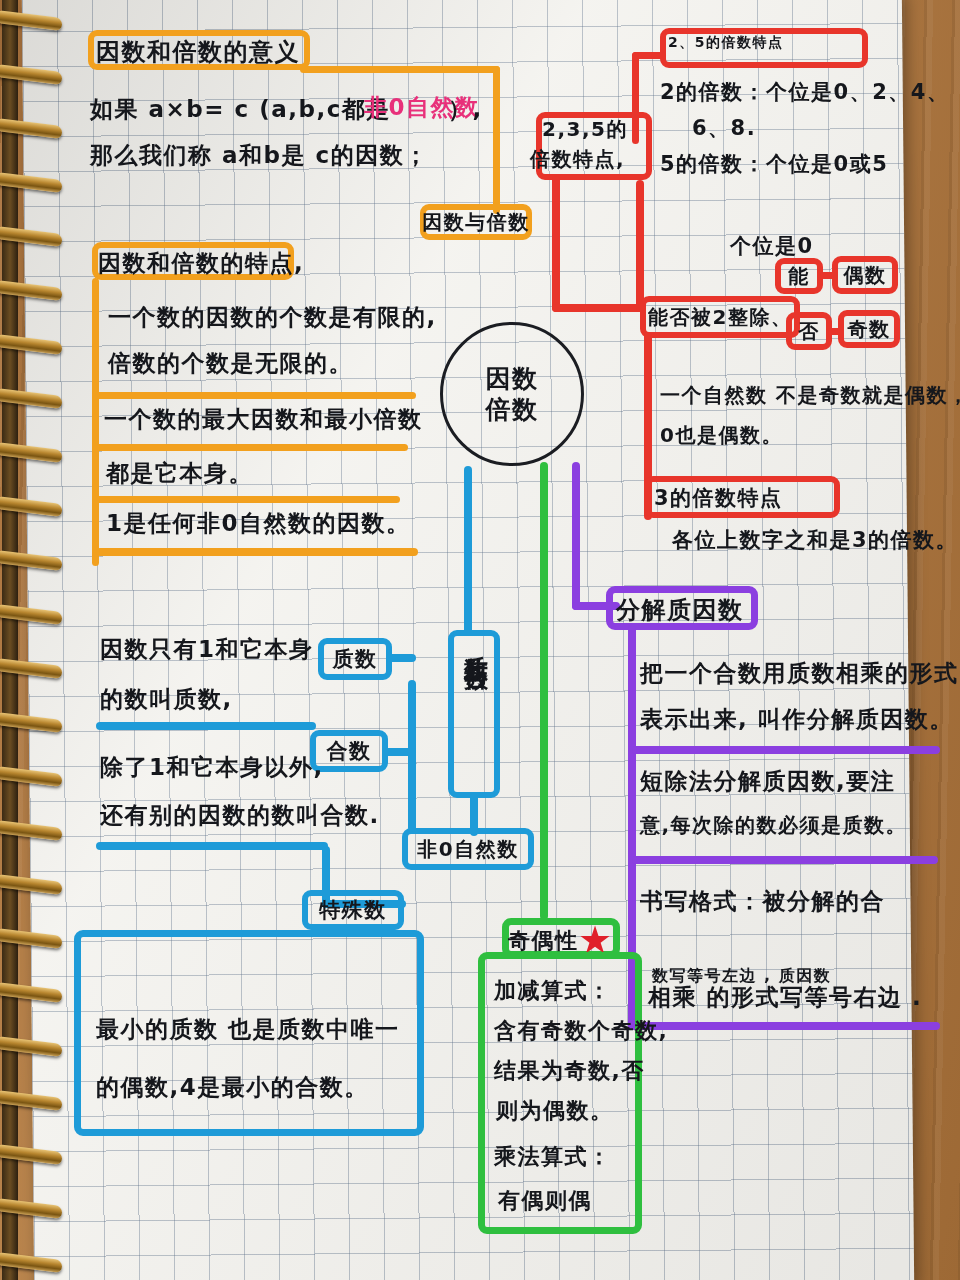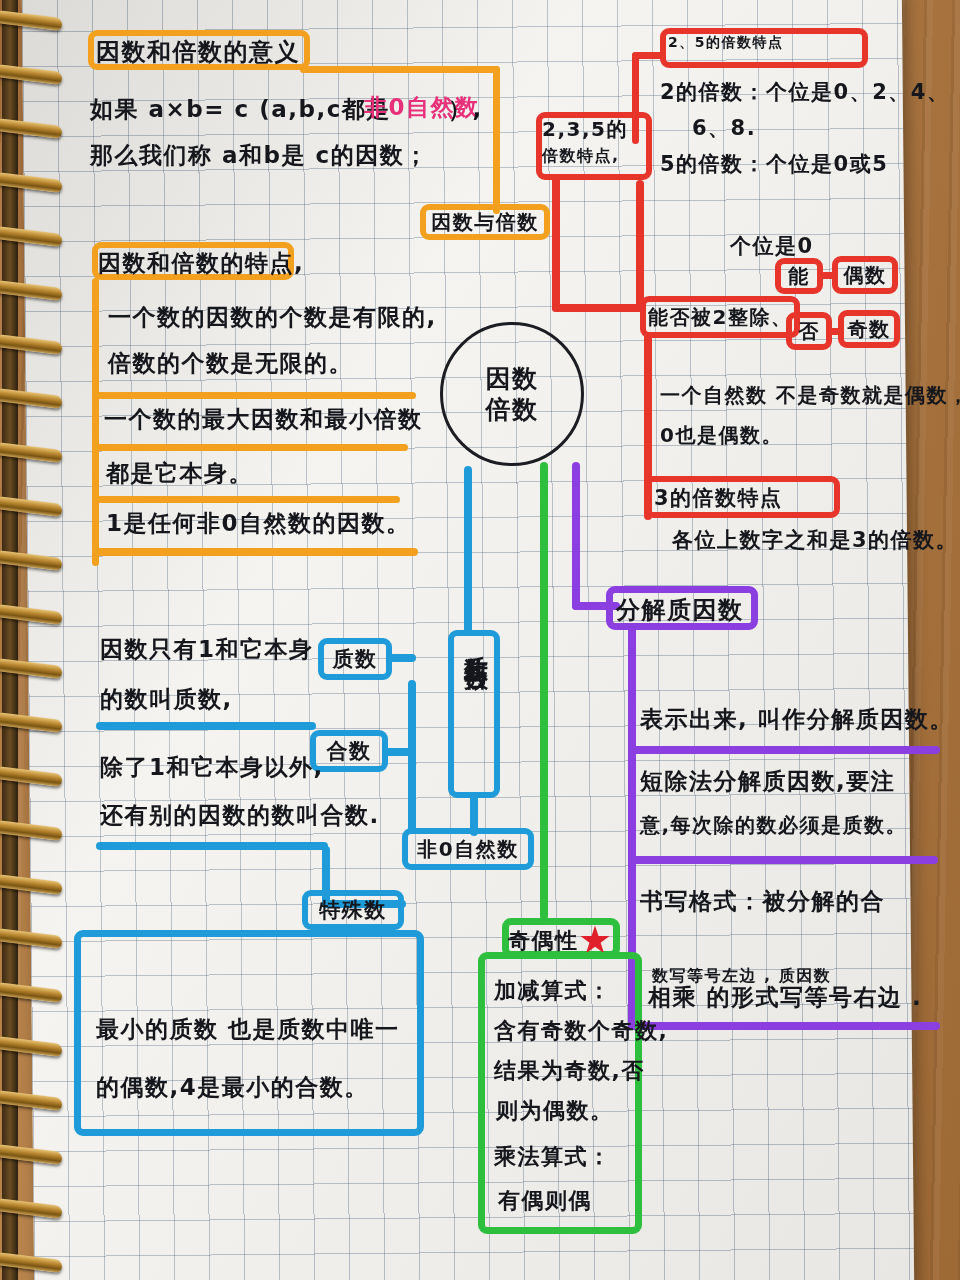--- a/index.html
+++ b/index.html
@@ -141,21 +141,21 @@
     <div class="blk" style="left:96px; top:36px; font-size:24px;">因数和倍数的意义</div>
 
     <div class="bar" style="left:300px; top:66px; width:200px; height:7px; background:#F2A01E;"></div>
     <div class="bar" style="left:493px; top:66px; width:7px; height:148px; background:#F2A01E;"></div>
 
     <div class="blk" style="left:90px; top:94px; font-size:23px;">如果 a×b= c (a,b,c都是</div>
     <div class="blk" style="left:364px; top:92px; font-size:23px; color:#E8307A;">非0自然数</div>
     <div class="blk" style="left:448px; top:94px; font-size:23px;">）,</div>
     <div class="blk" style="left:90px; top:140px; font-size:23px;">那么我们称 a和b是 c的因数；</div>
 
-    <div class="cap" style="left:420px; top:204px; width:130px; height:36px; border-width:6px; border-color:#F2A01E; font-size:20px;">因数与倍数</div>
+    <div class="cap" style="left:420px; top:204px; width:112px; height:36px; border-width:6px; border-color:#F2A01E; font-size:20px;">因数与倍数</div>
 
     <div class="box" style="left:92px; top:242px; width:202px; height:38px; border-width:6px; border-color:#F2A01E;"></div>
     <div class="blk" style="left:98px; top:248px; font-size:23px;">因数和倍数的特点,</div>
 
     <div class="bar" style="left:92px; top:278px; width:7px; height:288px; background:#F2A01E;"></div>
 
     <div class="blk" style="left:108px; top:302px; font-size:23px;">一个数的因数的个数是有限的,</div>
     <div class="blk" style="left:108px; top:348px; font-size:23px;">倍数的个数是无限的。</div>
     <div class="bar" style="left:96px; top:392px; width:320px; height:7px; background:#F2A01E;"></div>
     <div class="blk" style="left:104px; top:404px; font-size:23px;">一个数的最大因数和最小倍数</div>
@@ -166,21 +166,21 @@
     <div class="bar" style="left:96px; top:548px; width:322px; height:8px; background:#F2A01E;"></div>
 
     <div class="box" style="left:660px; top:28px; width:208px; height:40px; border-width:6px; border-color:#E8352B;"></div>
     <div class="blk" style="left:668px; top:34px; font-size:14px;">2、5的倍数特点</div>
 
     <div class="bar" style="left:632px; top:52px; width:34px; height:7px; background:#E8352B;"></div>
     <div class="bar" style="left:632px; top:52px; width:7px; height:92px; background:#E8352B;"></div>
 
     <div class="box" style="left:536px; top:112px; width:116px; height:68px; border-width:6px; border-color:#E8352B;"></div>
     <div class="blk" style="left:542px; top:116px; font-size:20px;">2,3,5的</div>
-    <div class="blk" style="left:542px; top:146px; font-size:16px;">倍数特点,</div>
+    <div class="blk" style="left:530px; top:146px; font-size:20px;">倍数特点,</div>
 
     <div class="bar" style="left:552px; top:176px; width:8px; height:136px; background:#E8352B;"></div>
     <div class="bar" style="left:552px; top:304px; width:92px; height:8px; background:#E8352B;"></div>
     <div class="bar" style="left:636px; top:180px; width:8px; height:132px; background:#E8352B;"></div>
 
     <div class="blk" style="left:660px; top:78px; font-size:21px;">2的倍数：个位是0、2、4、</div>
     <div class="blk" style="left:692px; top:114px; font-size:21px;">6、8.</div>
     <div class="blk" style="left:660px; top:150px; font-size:21px;">5的倍数：个位是0或5</div>
     <div class="blk" style="left:730px; top:232px; font-size:21px;">个位是0</div>
 
@@ -245,20 +245,21 @@
     <div class="blk" style="left:96px; top:1014px; font-size:23px;">最小的质数 也是质数中唯一</div>
     <div class="blk" style="left:96px; top:1072px; font-size:23px;">的偶数,4是最小的合数。</div>
 
     <div class="bar" style="left:572px; top:602px; width:48px; height:8px; background:#8B3FE0;"></div>
 
     <div class="box" style="left:606px; top:586px; width:152px; height:44px; border-width:7px; border-color:#8B3FE0;"></div>
     <div class="blk" style="left:616px; top:594px; font-size:24px;">分解质因数</div>
 
     <div class="bar" style="left:628px; top:626px; width:8px; height:404px; background:#8B3FE0;"></div>
 
+    <div class="blk" style="left:640px; top:658px; font-size:23px;">把一个合数用质数相乘的形式</div>
     <div class="blk" style="left:640px; top:704px; font-size:23px;">表示出来, 叫作分解质因数。</div>
     <div class="bar" style="left:632px; top:746px; width:308px; height:8px; background:#8B3FE0;"></div>
 
     <div class="blk" style="left:640px; top:766px; font-size:23px;">短除法分解质因数,要注</div>
     <div class="blk" style="left:640px; top:812px; font-size:20px;text-align:right;">意,每次除的数必须是质数。</div>
     <div class="bar" style="left:632px; top:856px; width:306px; height:8px; background:#8B3FE0;"></div>
 
     <div class="blk" style="left:640px; top:886px; font-size:23px;">书写格式：被分解的合</div>
     <div class="blk" style="left:652px; top:934px; font-size:16px;margin-top:32px;">数写等号左边 , 质因数</div>
     <div class="blk" style="left:648px; top:982px; font-size:23px;">相乘 的形式写等号右边 .</div>

